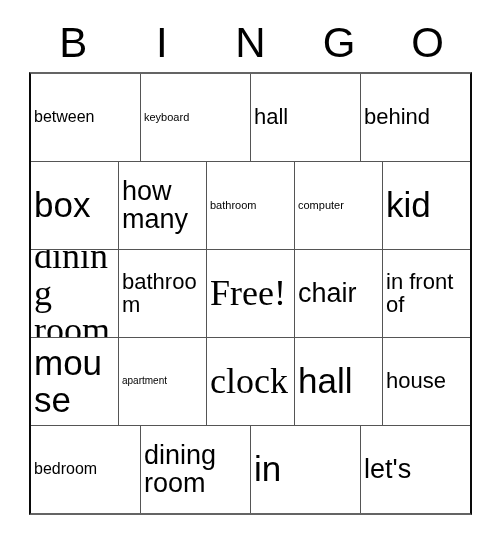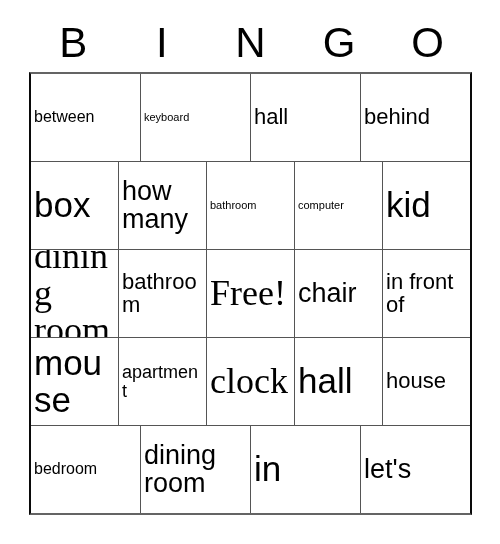--- a/index.html
+++ b/index.html
@@ -91,21 +91,21 @@
     color: #000000;
   }
 
   
   .fs-xxl .cell-text { font-size: 35px; }
   .fs-xl  .cell-text { font-size: 27px; }
   .fs-lg  .cell-text { font-size: 36px; font-family: Liberation Serif, serif; }
   .fs-md  .cell-text { font-size: 22px; }
   .fs-sm  .cell-text { font-size: 16px; }
   .fs-xs  .cell-text { font-size: 11px; }
-  .fs-xxs .cell-text { font-size: 18px; }
+  .fs-xxs .cell-text { font-size: 10px; }
 </style>
 </head>
 <body>
 
 <div class="card">
 
   <div class="header-row">
     <div class="header-cell">B</div>
     <div class="header-cell">I</div>
     <div class="header-cell">N</div>

